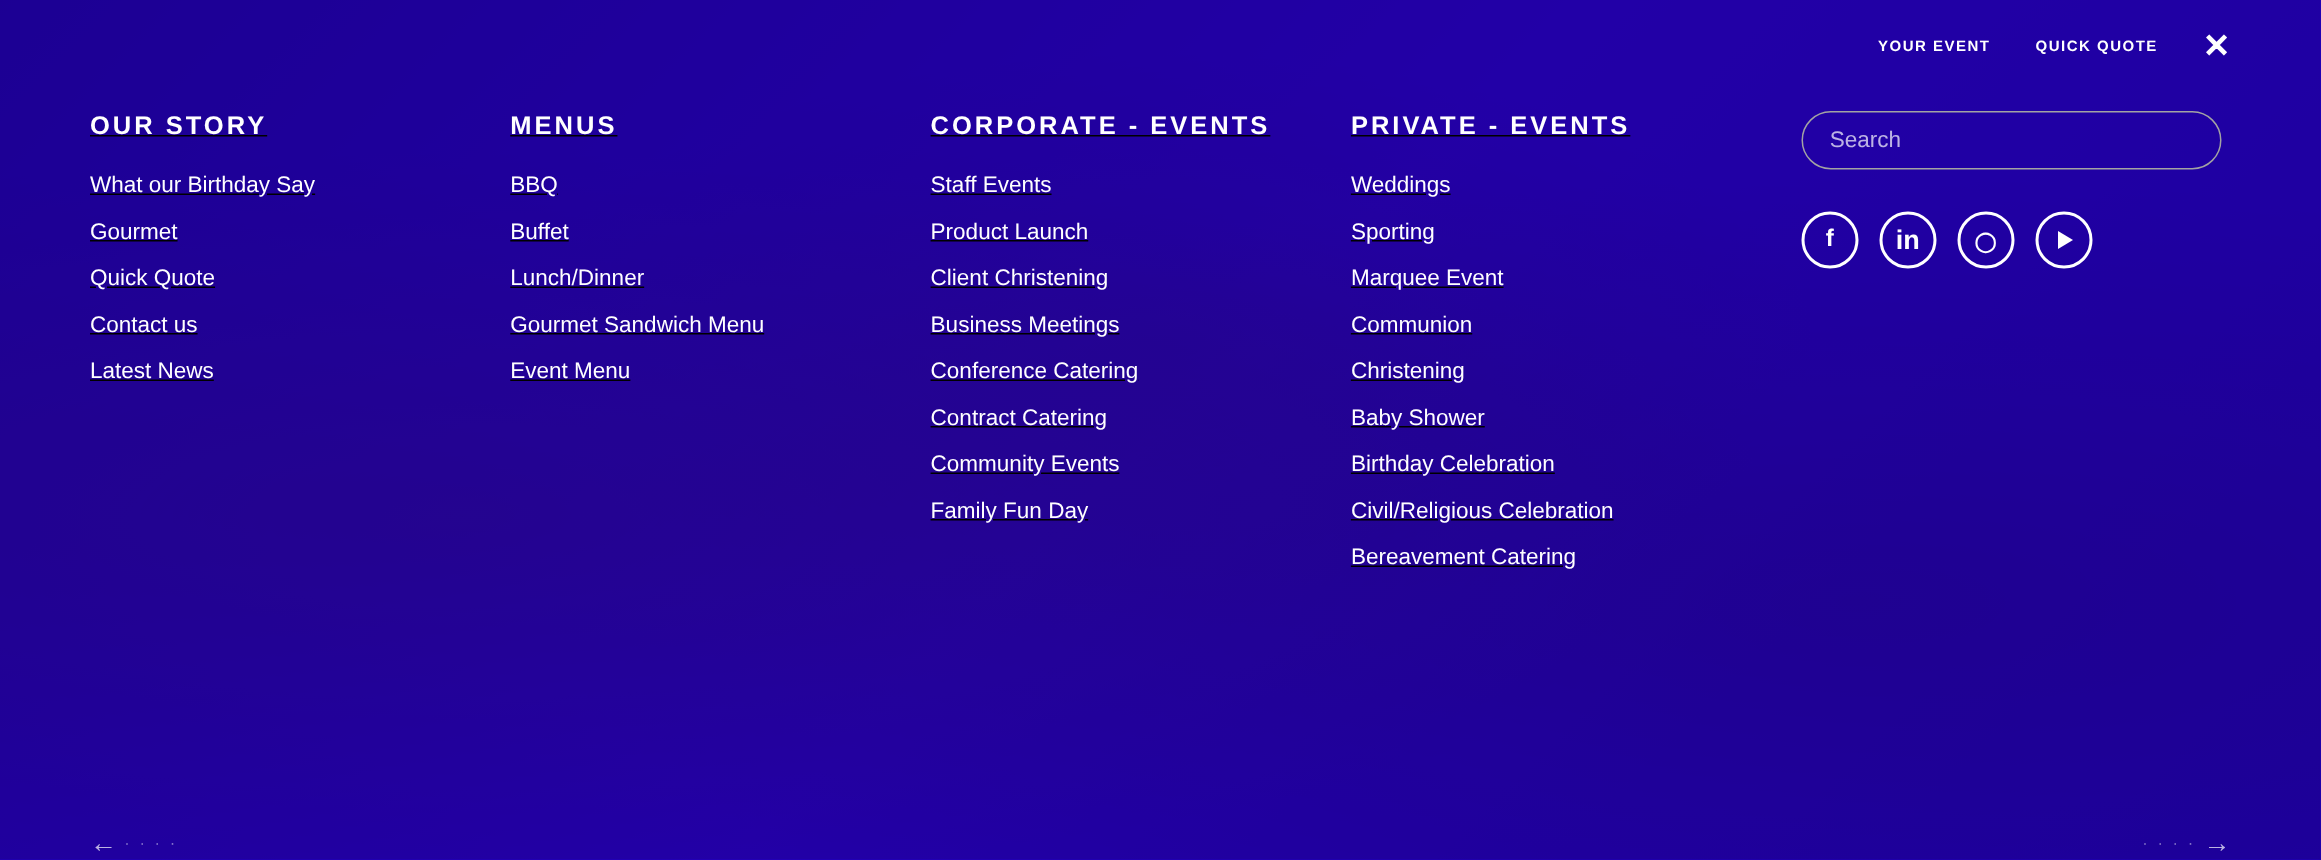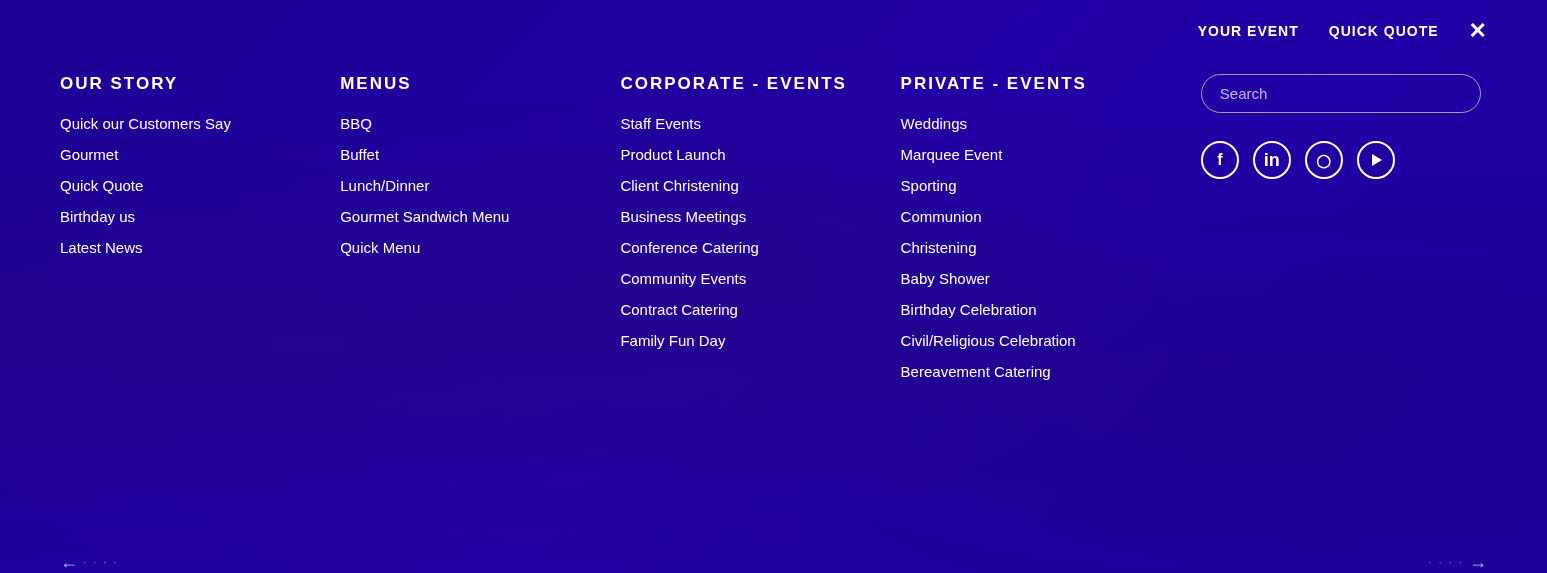--- a/index.html
+++ b/index.html
@@ -45,21 +45,21 @@
     .top-nav {
       display: flex;
       justify-content: flex-end;
       align-items: center;
       padding: 18px 60px 10px;
       gap: 30px;
     }
 
     .top-nav-link {
       color: #ffffff;
-      font-size: 14px;
+      font-size: 10px;
       font-weight: bold;
       letter-spacing: 1px;
       text-transform: uppercase;
       cursor: pointer;
       text-decoration: none;
     }
 
     .close-btn {
       color: #ffffff;
       font-size: 22px;
@@ -71,20 +71,21 @@
     .menu-area {
       display: flex;
       padding: 20px 60px 20px 60px;
       gap: 0;
       flex: 1;
     }
 
     .menu-column {
       flex: 1;
       padding-right: 20px;
+      text-decoration: underline;
     }
 
     .menu-column:last-child {
       flex: 1.3;
     }
 
     .column-title {
       color: #ffffff;
       font-size: 17px;
       font-weight: bold;
@@ -196,53 +197,53 @@
   <div class="top-nav">
     <a class="top-nav-link">YOUR EVENT</a>
     <a class="top-nav-link">QUICK QUOTE</a>
     <span class="close-btn">✕</span>
   </div>
 
   <div class="menu-area">
 
     <div class="menu-column">
       <div class="column-title">OUR STORY</div>
-      <a class="menu-link">Quick our Customers Say</a>
+      <a class="menu-link">What our Birthday Say</a>
       <a class="menu-link">Gourmet</a>
       <a class="menu-link">Quick Quote</a>
-      <a class="menu-link">Birthday us</a>
+      <a class="menu-link">Contact us</a>
       <a class="menu-link">Latest News</a>
     </div>
 
     <div class="menu-column">
       <div class="column-title">MENUS</div>
       <a class="menu-link">BBQ</a>
       <a class="menu-link">Buffet</a>
       <a class="menu-link">Lunch/Dinner</a>
       <a class="menu-link">Gourmet Sandwich Menu</a>
-      <a class="menu-link">Quick Menu</a>
+      <a class="menu-link">Event Menu</a>
     </div>
 
     <div class="menu-column">
       <div class="column-title">CORPORATE - EVENTS</div>
       <a class="menu-link">Staff Events</a>
       <a class="menu-link">Product Launch</a>
       <a class="menu-link">Client Christening</a>
       <a class="menu-link">Business Meetings</a>
       <a class="menu-link">Conference Catering</a>
+      <a class="menu-link">Contract Catering</a>
       <a class="menu-link">Community Events</a>
-      <a class="menu-link">Contract Catering</a>
       <a class="menu-link">Family Fun Day</a>
     </div>
 
     <div class="menu-column">
       <div class="column-title">PRIVATE - EVENTS</div>
       <a class="menu-link">Weddings</a>
+      <a class="menu-link">Sporting</a>
       <a class="menu-link">Marquee Event</a>
-      <a class="menu-link">Sporting</a>
       <a class="menu-link">Communion</a>
       <a class="menu-link">Christening</a>
       <a class="menu-link">Baby Shower</a>
       <a class="menu-link">Birthday Celebration</a>
       <a class="menu-link">Civil/Religious Celebration</a>
       <a class="menu-link">Bereavement Catering</a>
     </div>
 
     <div class="right-column">
       <input class="search-box" type="text" placeholder="Search" style="">

